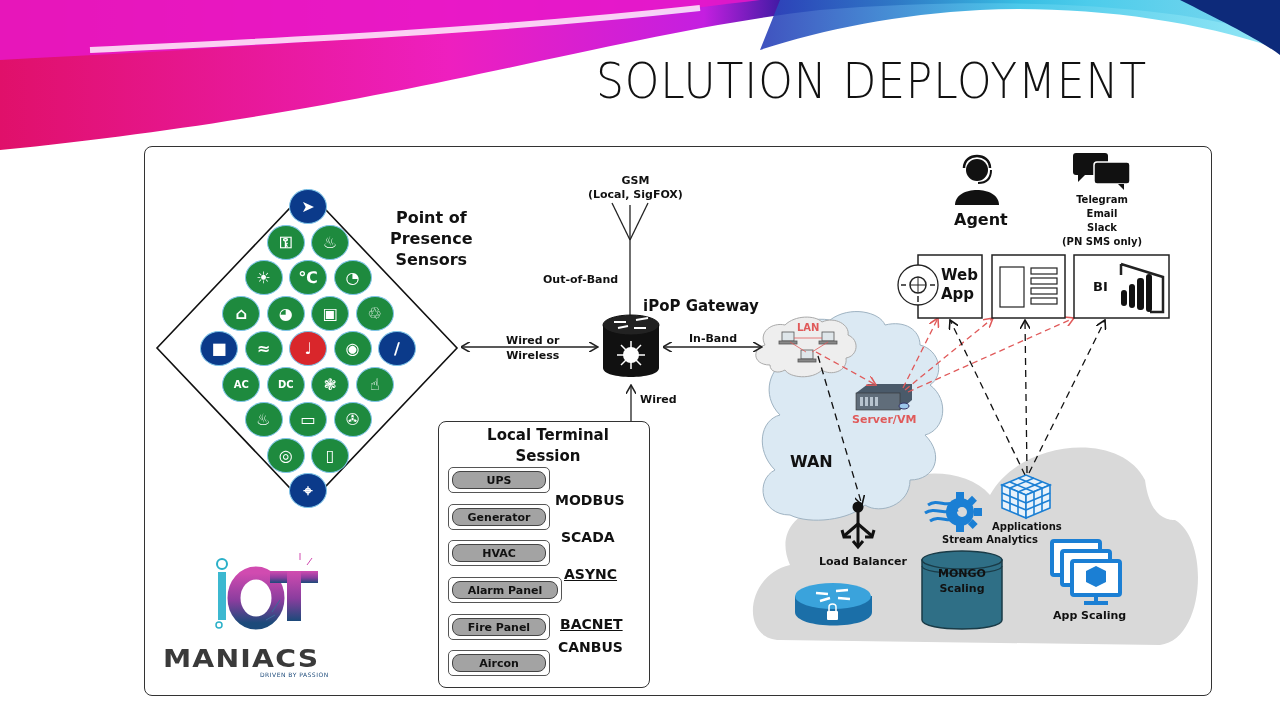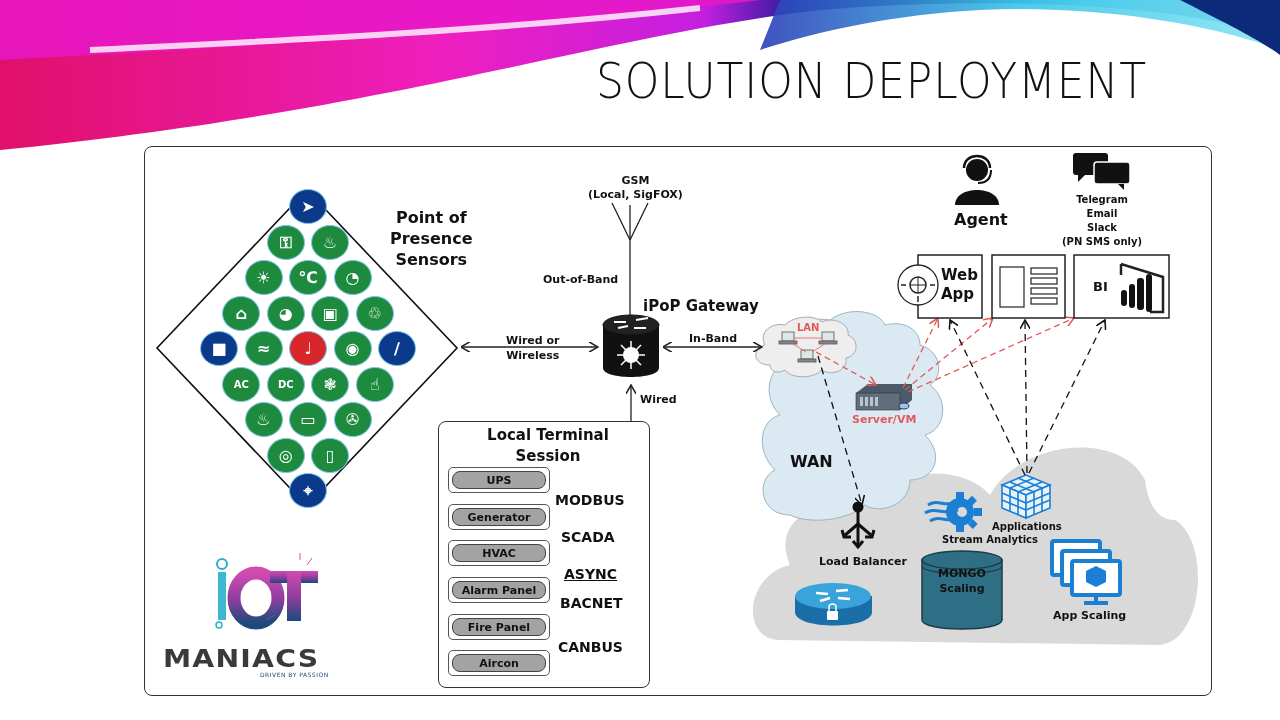--- a/index.html
+++ b/index.html
@@ -337,34 +337,34 @@
 
 <div class="dev" style="top:467px;">
     <div class="inner">UPS</div>
   </div>
 <div class="dev" style="top:504px;">
     <div class="inner">Generator</div>
   </div>
 <div class="dev" style="top:540px;">
     <div class="inner">HVAC</div>
   </div>
-<div class="dev" style="top:577px;">
+<div class="dev" style="top:577px;padding-left:12px;">
     <div class="inner">Alarm Panel</div>
   </div>
 <div class="dev" style="top:614px;">
     <div class="inner">Fire Panel</div>
   </div>
 <div class="dev" style="top:650px;">
     <div class="inner">Aircon</div>
   </div>
 
 <div class="proto" style="left:555px;top:492px;">MODBUS</div>
 <div class="proto" style="left:561px;top:529px;">SCADA</div>
 <div class="proto" style="left:564px;top:566px;text-decoration:underline;">ASYNC</div>
-<div class="proto" style="left:560px;top:595px;">BACNET</div>
+<div class="proto" style="left:560px;top:616px;text-decoration:underline;">BACNET</div>
 <div class="proto" style="left:558px;top:639px;">CANBUS</div>
 
 <div class="lbl sm redtxt" style="left:797px;top:322px;font-size:10px;">LAN</div>
 <div class="lbl sm redtxt" style="left:852px;top:413px;">Server/VM</div>
 <div class="lbl xl" style="left:790px;top:452px;">WAN</div>
 <div class="lbl sm" style="left:819px;top:555px;">Load Balancer</div>
 <div class="lbl sm" style="left:906px;top:534px;font-size:10px;margin-left:36px;">Stream Analytics</div>
 <div class="lbl sm" style="left:992px;top:521px;font-size:10px;">Applications</div>
 <div class="lbl sm" style="left:922px;top:566px;width:80px;color:#111;line-height:15px;">
   <div>MONGO</div>

